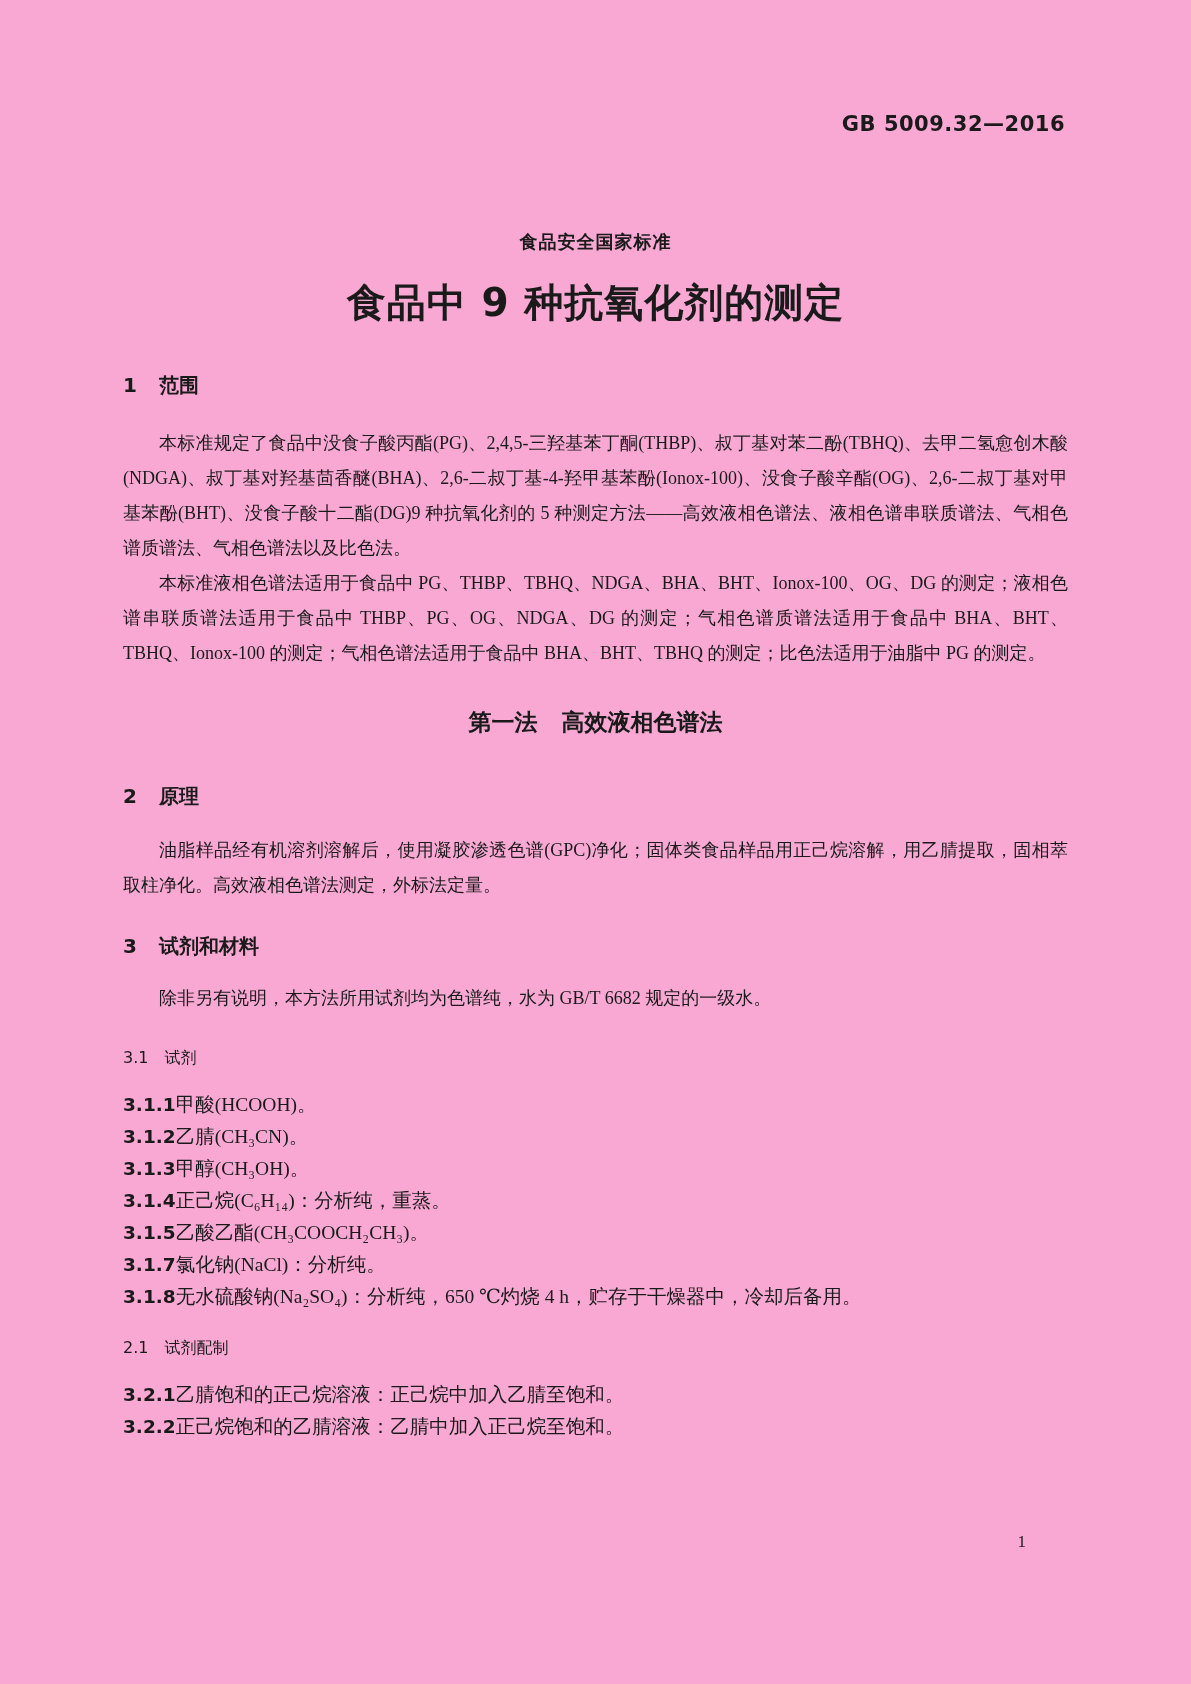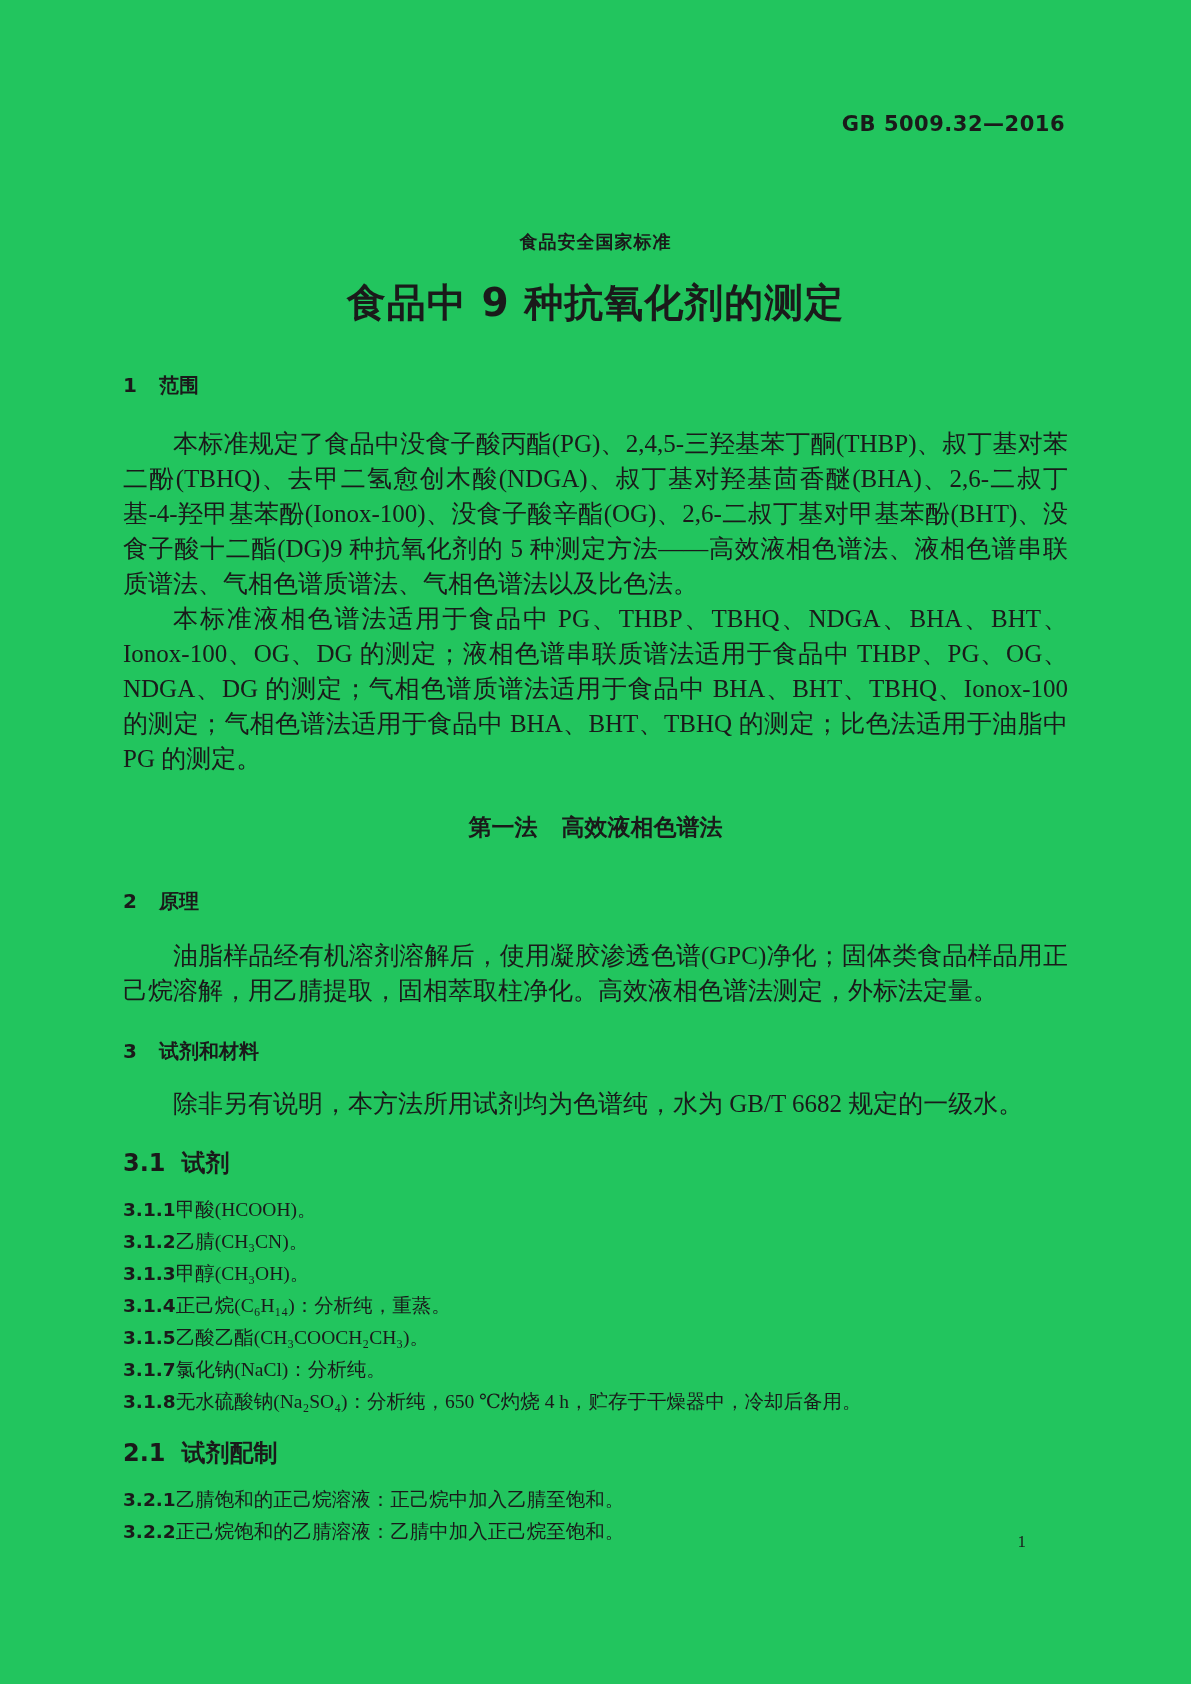--- a/index.html
+++ b/index.html
@@ -1,20 +1,20 @@
 <!DOCTYPE html>
 <html><head>
 <meta charset="utf-8">
 <style>
   html,body { margin:0; padding:0; background:#e8e8e8; }
   .page {
     position:relative;
     width:1191px; height:1684px;
     margin:0 auto;
-    background:#22c55e;
+    background:#f9a8d4;
     color:#1a1a1a;
     overflow:hidden;
     font-family:"Liberation Serif","DejaVu Serif",serif;
   }
   .header-code {
     position:absolute;
     top:112px; right:126px;
     font-family:"DejaVu Sans","Liberation Sans",sans-serif;
     font-weight:bold;
     font-size:21px;
@@ -49,30 +49,30 @@
     font-size:20px;
     line-height:26px;
   }
   .sec-heading .num { padding-right:22px; }
   .h-scope      { margin-top:52px; }
   .h-principle  { margin-top:46px; }
   .h-reagents   { margin-top:30px; }
   .sub-heading {
     margin:0;
     font-family:"DejaVu Sans","Liberation Sans",sans-serif;
-    font-weight:bold;
-    font-size:24px;
+    font-weight:normal;
+    font-size:16px;
     line-height:24px;
   }
   .sub-heading .num { padding-right:16px; }
   .h-sub1 { margin-top:30px; }
   .h-sub2 { margin-top:28px; }
   .para {
     margin:0;
-    font-size:25px;
+    font-size:18px;
     line-height:35px;
     text-align:justify;
     text-indent:2em;
   }
   .para-first { margin-top:28px; }
   .para-principle { margin-top:24px; }
   .para-intro { margin-top:22px; }
   .method-heading {
     margin:36px 0 0 0;
     text-align:center;

